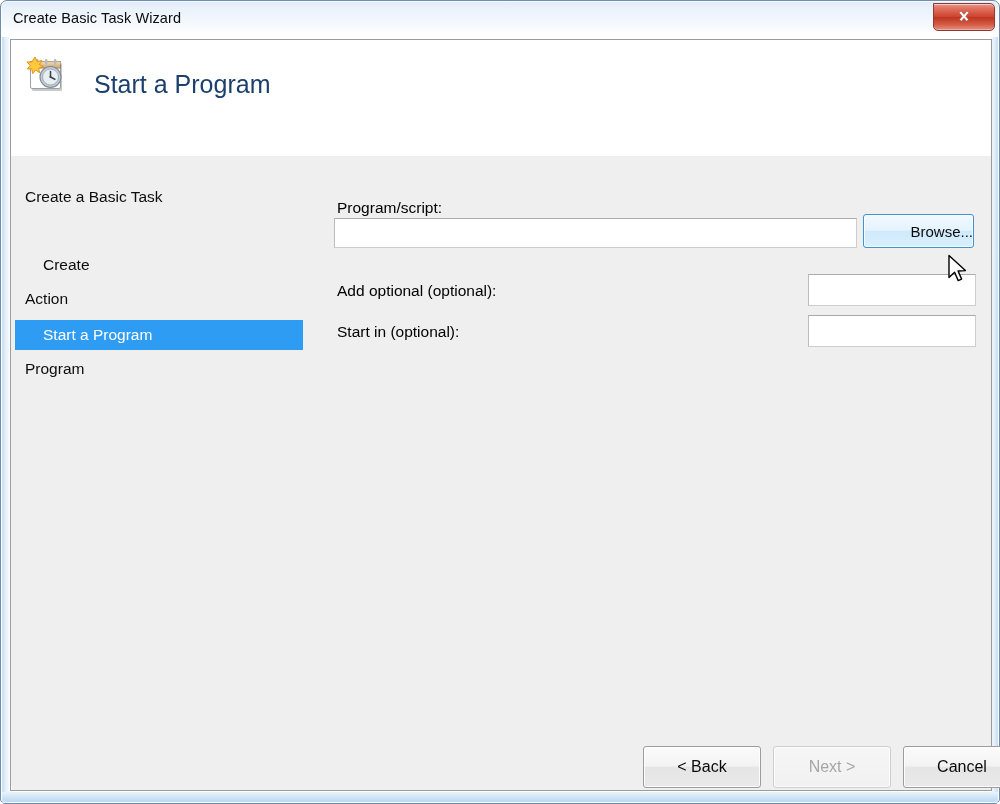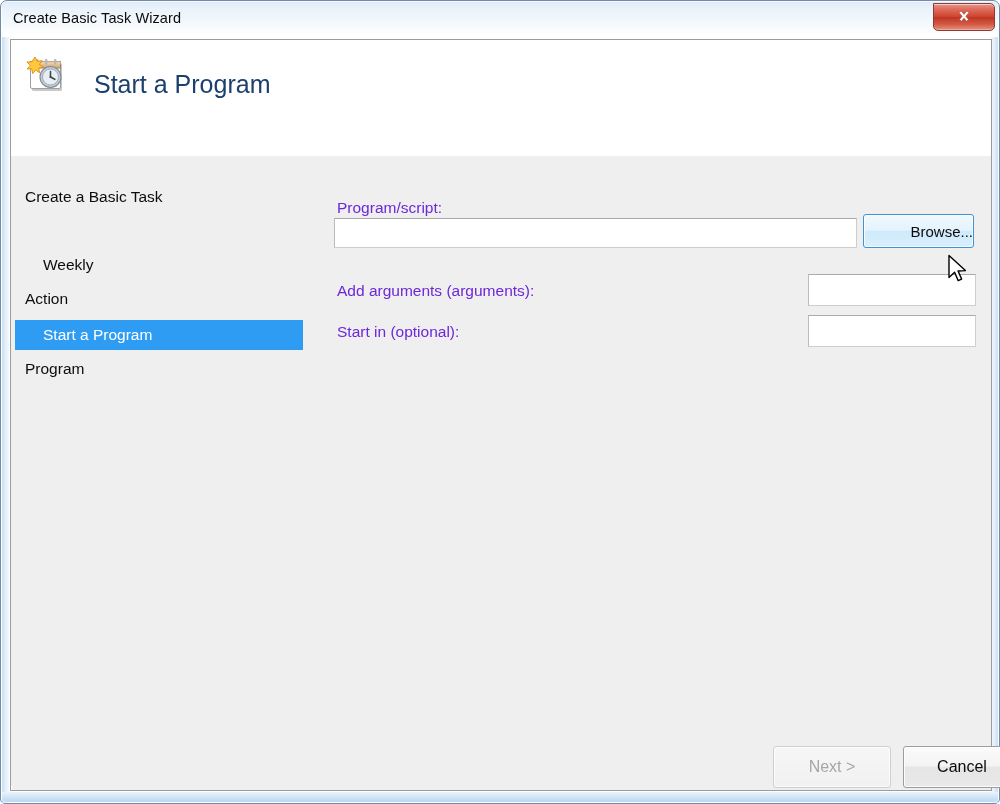--- a/index.html
+++ b/index.html
@@ -167,21 +167,21 @@
   .form {
     position: absolute;
     left: 300px;
     top: 0;
     width: 680px;
     height: 630px;
   }
   .field-label {
     position: absolute;
     font-size: 15.5px;
-    color: #6d28d9;
+    color: #000000;
     white-space: nowrap;
   }
   .text-input {
     position: absolute;
     box-sizing: border-box;
     background: #ffffff;
     border: 1px solid #cdcdcd;
     border-top-color: #aaaaaa;
     border-left-color: #bcbcbc;
     font-family: "Liberation Sans", sans-serif;
@@ -312,21 +312,21 @@
       <div class="header-title">Start a Program</div>
     </div>
 
     <div class="body-area">
 
       <div class="nav">
         <div class="nav-item" style="top:26px;">
           <span class="nav-label">Create a Basic Task</span>
         </div>
         <div class="nav-item indent" style="top:94px;">
-          <span class="nav-label">Weekly</span>
+          <span class="nav-label">Create</span>
         </div>
         <div class="nav-item" style="top:128px;">
           <span class="nav-label">Action</span>
         </div>
         <div class="nav-item indent selected" style="top:164px;">
           <span class="nav-label">Start a Program</span>
         </div>
         <div class="nav-item" style="top:198px;">
           <span class="nav-label">Program</span>
         </div>
@@ -334,28 +334,31 @@
 
       <div class="form">
 
         <div class="field-label lbl-program">Program/script:</div>
         <input class="text-input inp-program" type="text" value="" style="">
 
         <div class="browse-button">
           <span>Browse...</span>
         </div>
 
-        <div class="field-label lbl-args">Add arguments (arguments):</div>
+        <div class="field-label lbl-args">Add optional (optional):</div>
         <input class="text-input inp-args" type="text" value="" style="">
 
         <div class="field-label lbl-startin">Start in (optional):</div>
         <input class="text-input inp-startin" type="text" value="" style="">
       </div>
     </div>
 
+    <div class="btn btn-back">
+      <span>&lt; Back</span>
+    </div>
     <div class="btn btn-next disabled">
       <span>Next &gt;</span>
     </div>
     <div class="btn btn-cancel">
       <span>Cancel</span>
     </div>
   </div>
 
   <span class="cursor">
     <svg width="22" height="32" viewBox="0 0 22 32">

